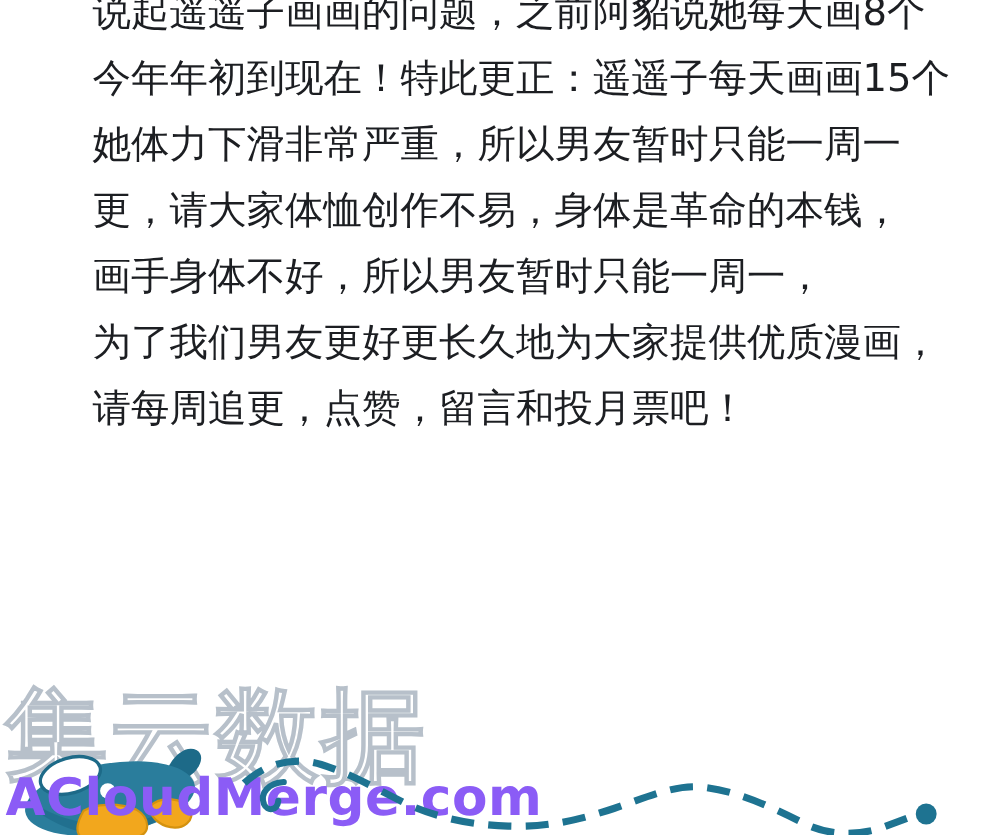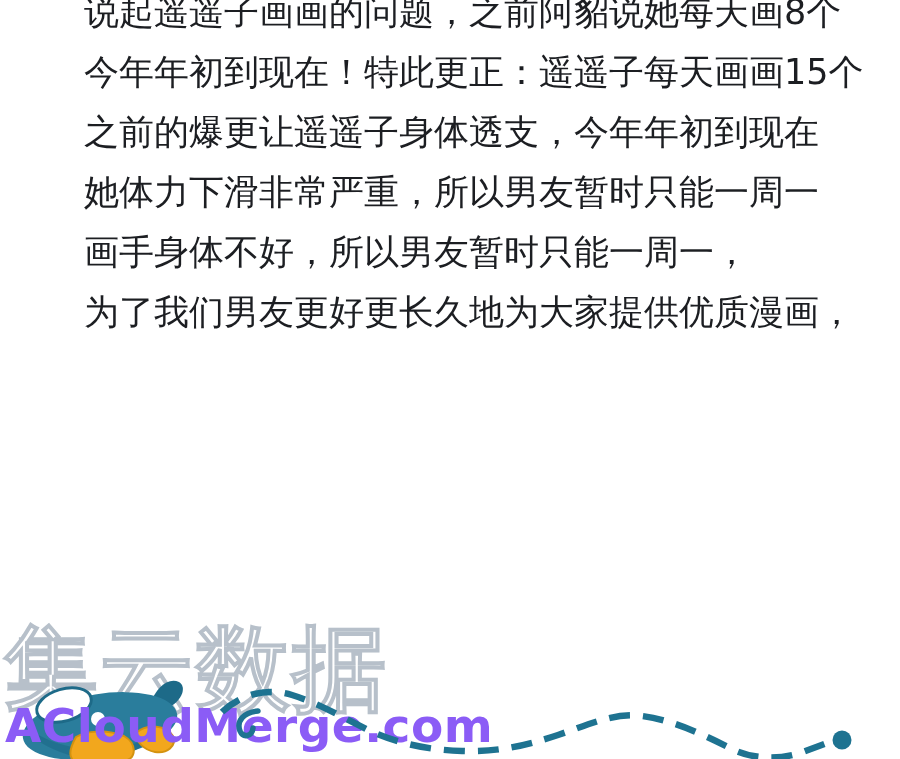--- a/index.html
+++ b/index.html
@@ -66,24 +66,25 @@
   }
 </style>
 </head>
 <body>
 
 <div id="page">
 
   <div id="announcement">
     <div class="text-line">说起遥遥子画画的问题，之前阿貂说她每天画8个</div>
     <div class="text-line">今年年初到现在！特此更正：遥遥子每天画画15个</div>
-    <div class="text-line">之前的爆更让遥遥子身体透支，今年年初到现在</div>
     <div class="text-line">她体力下滑非常严重，所以男友暂时只能一周一</div>
+    <div class="text-line">更，请大家体恤创作不易，身体是革命的本钱，</div>
     <div class="text-line">画手身体不好，所以男友暂时只能一周一，</div>
     <div class="text-line">为了我们男友更好更长久地为大家提供优质漫画，</div>
+    <div class="text-line">请每周追更，点赞，留言和投月票吧！</div>
   </div>
 
   <div id="watermark-cn">集云数据</div>
 
   <svg id="plane-svg" width="900" height="759" viewBox="0 0 900 759">
     <g>
 
       <path d="M150 704 C 156 688 168 677 179 682 C 187 687 182 700 170 707 L 152 712 Z" fill="#1d6a88"></path>
 
       <ellipse cx="100" cy="726" rx="78" ry="32" transform="rotate(-9 100 726)" fill="#2a7d9c"></ellipse>

